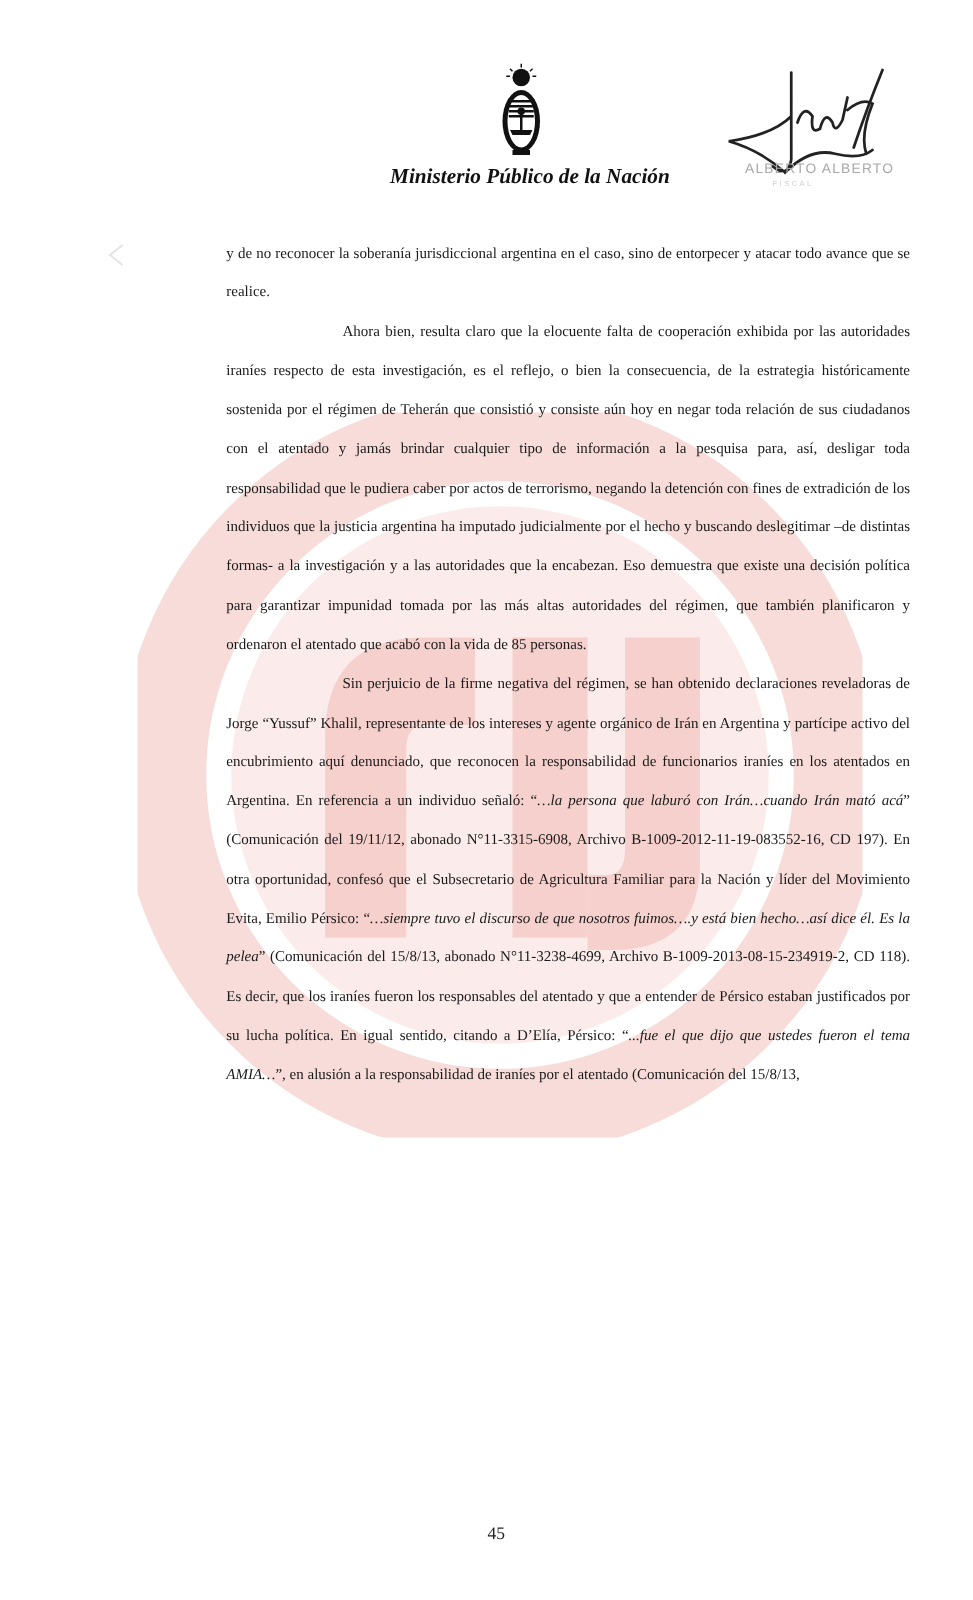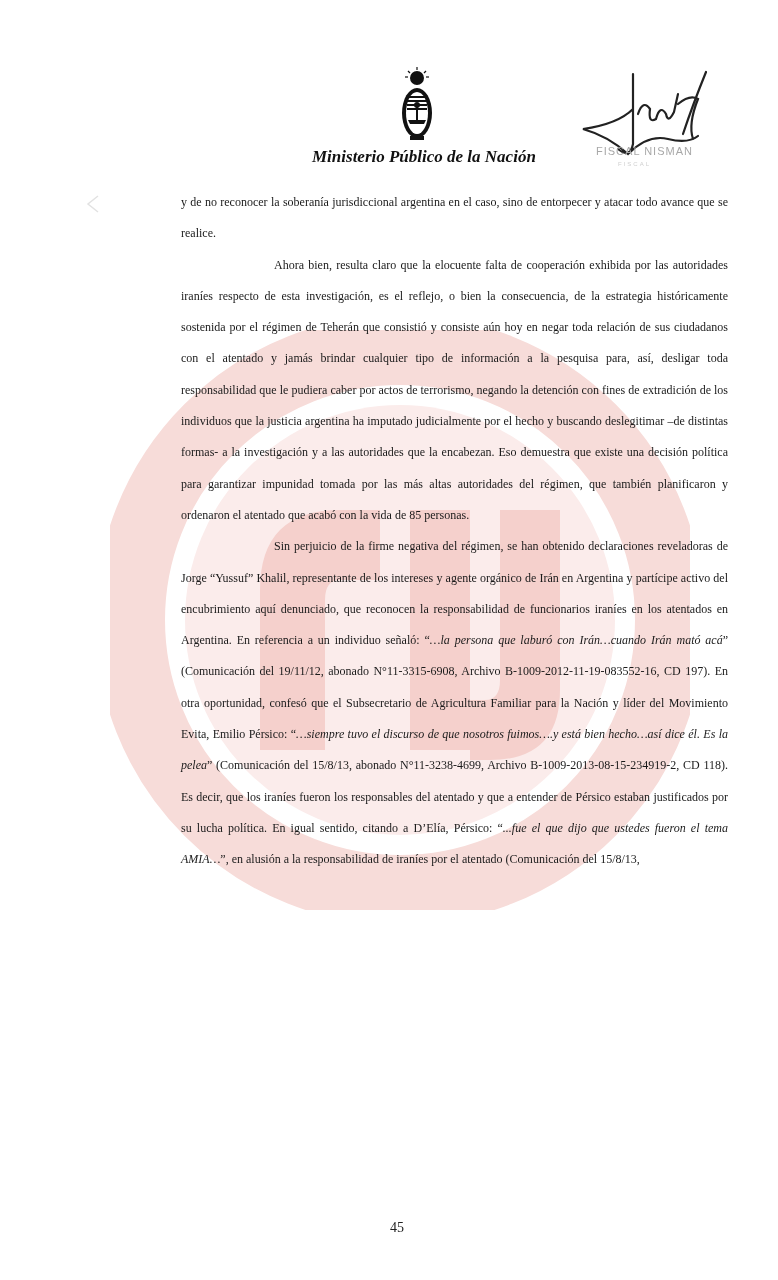--- a/index.html
+++ b/index.html
@@ -5,21 +5,21 @@
     html, body { margin: 0; padding: 0; background: #ffffff; }
     body {
       width: 778px; height: 1280px; position: relative; overflow: hidden;
       font-family: "Liberation Serif", serif; color: #1a1a1a;
     }
     .watermark {
       position: absolute; left: 110px; top: 330px; width: 580px; height: 580px;
       pointer-events: none; z-index: 0;
     }
     .header {
-      position: absolute; left: 0; top: 16px; width: 778px; height: 170px; z-index: 2;
+      position: absolute; left: 0; top: 0; width: 778px; height: 170px; z-index: 2;
     }
     .crest {
       position: absolute; left: 400px; top: 50px; width: 34px; height: 76px;
     }
     .ministry-title {
       position: absolute; left: 312px; top: 131px;
       font-family: "Liberation Serif", serif; font-style: italic; font-weight: bold;
       font-size: 17px; color: #111; white-space: nowrap;
     }
     .signature {
@@ -89,21 +89,21 @@
       <path d="M8 54 L26 54 L24 58 L10 58 Z"></path>
       <rect x="10" y="70" width="14" height="4"></rect>
     </g>
   </svg>
   <div class="ministry-title">Ministerio Público de la Nación</div>
   <svg class="signature" viewBox="0 0 140 100">
     <path d="M55 10 L55 80 Q52 95 40 85 M55 45 Q40 60 5 65 Q30 72 50 90 Q70 70 90 75 Q110 80 120 72
              M60 50 Q65 35 72 45 Q70 60 78 55 Q82 40 88 50 Q90 60 96 48 L100 30
              M128 8 Q115 40 105 70 M100 40 Q112 30 120 35 Q110 60 115 75" fill="none" stroke="#222" stroke-width="2.2" stroke-linecap="round"></path>
   </svg>
-  <div class="signer-name">FISCAL NISMAN</div>
+  <div class="signer-name">ALBERTO ALBERTO</div>
   <div class="signer-sub">FISCAL</div>
 </div>
 
 <div class="body-text">
   <p>
     <span>y de no reconocer la soberanía jurisdiccional argentina en el caso, sino de entorpecer y atacar todo avance que se realice.</span>
   </p>
   <p class="indent">
     <span>Ahora bien, resulta claro que la elocuente falta de cooperación exhibida por las autoridades iraníes respecto de esta investigación, es el reflejo, o bien la consecuencia, de la estrategia históricamente sostenida por el régimen de Teherán que consistió y consiste aún hoy en negar toda relación de sus ciudadanos con el atentado y jamás brindar cualquier tipo de información a la pesquisa para, así, desligar toda responsabilidad que le pudiera caber por actos de terrorismo, negando la detención con fines de extradición de los individuos que la justicia argentina ha imputado judicialmente por el hecho y buscando deslegitimar –de distintas formas- a la investigación y a las autoridades que la encabezan. Eso demuestra que existe una decisión política para garantizar impunidad tomada por las más altas autoridades del régimen, que también planificaron y ordenaron el atentado que acabó con la vida de 85 personas.</span>
   </p>

